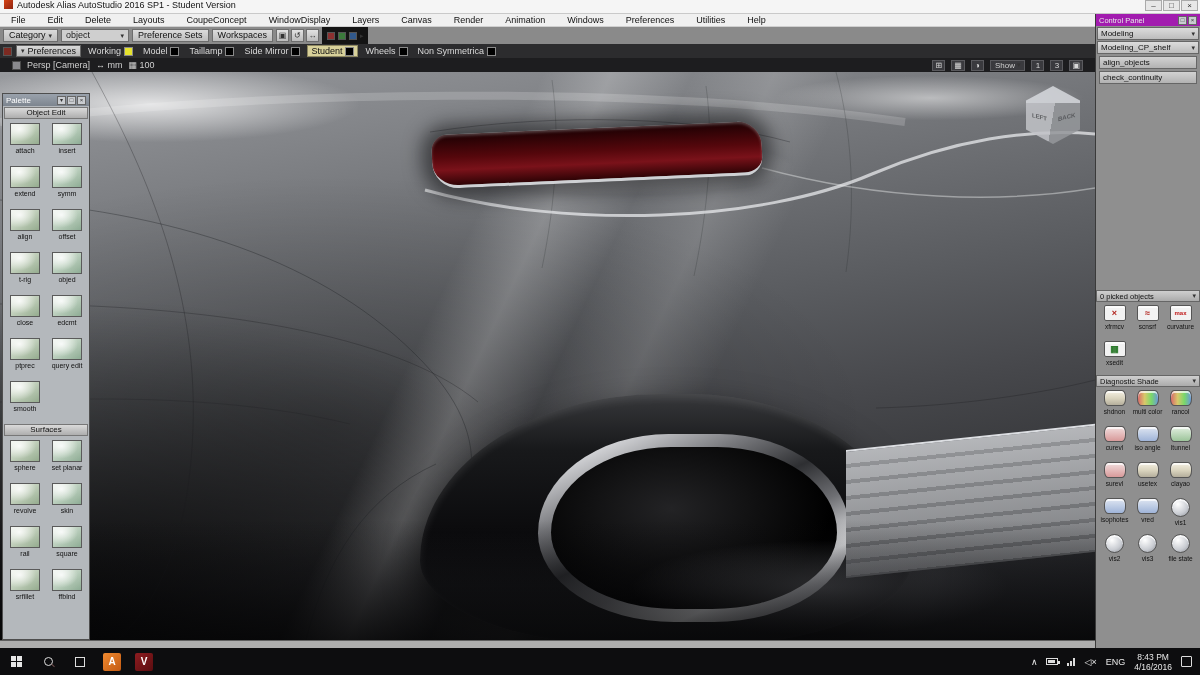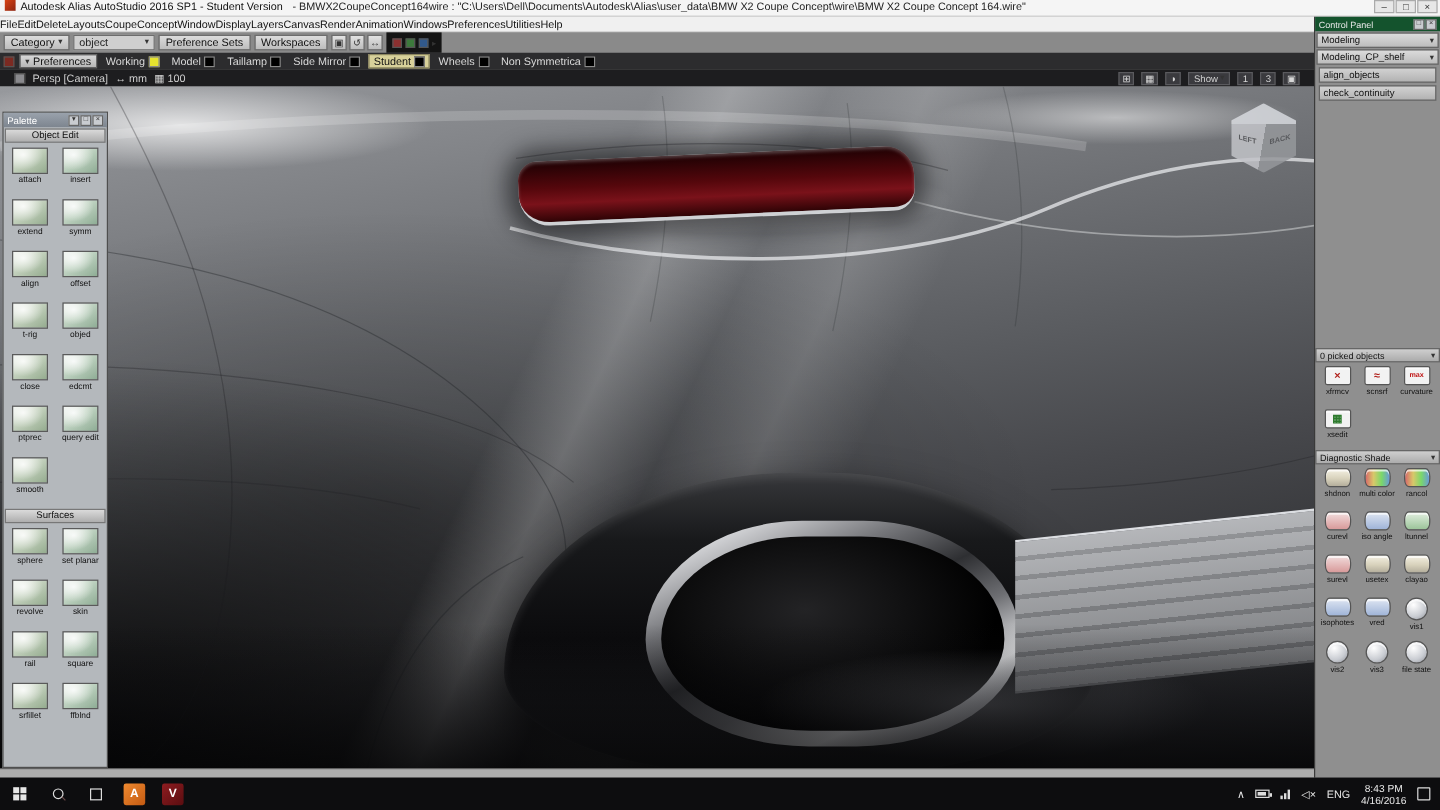--- a/index.html
+++ b/index.html
@@ -13,21 +13,21 @@
     padding:0 2px; white-space:nowrap; }
   .tb-appicon { width:9px; height:9px; background:linear-gradient(135deg,#d84315,#8e2410); margin:0 4px 0 2px; flex:0 0 auto; }
   .tb-doc { margin-left:8px; color:#222; overflow:hidden; text-overflow:ellipsis; }
   .winbtns { margin-left:auto; display:flex; gap:1px; }
   .winbtn { width:17px; height:11px; background:#e7e7e7; border:1px solid #aaa; font-size:8px;
     line-height:9px; text-align:center; color:#333; }
 
   
   .menubar { position:absolute; top:14px; left:0; width:1095px; height:13px; background:#f0f0f0;
     display:flex; align-items:center; font-size:9px; color:#111; border-bottom:1px solid #cfcfcf; }
-  .menu-item { padding:0 0; height:13px; line-height:13px; }
+  .menu-item { padding:0 11px; height:13px; line-height:13px; }
 
   
   .toolbar { position:absolute; top:27px; left:0; width:1095px; height:17px; background:#8a8a8a;
     display:flex; align-items:center; gap:3px; padding:0 3px; font-size:9px; }
   .t-btn { background:linear-gradient(#dcdcdc,#bdbdbd); border:1px solid #6d6d6d; height:13px;
     line-height:11px; padding:0 5px; color:#111; display:flex; align-items:center; gap:3px; }
   .caret { font-size:7px; color:#333; }
   .obj-combo { background:#cfcfcf; border:1px solid #6d6d6d; height:13px; line-height:11px;
     padding:0 4px; min-width:68px; color:#222; display:flex; align-items:center; justify-content:space-between; gap:4px;}
   .search-field { flex:1; height:13px; background:#f2caca; border:1px solid #9c6a6a; color:#3a2a2a;
@@ -119,21 +119,21 @@
   .tool { width:42px; height:43px; display:flex; flex-direction:column; align-items:center; padding-top:2px; }
   .ticon { width:30px; height:22px; border:1px solid #5a5a5a;
     background:radial-gradient(ellipse at 30% 25%, rgba(255,255,255,0.85), rgba(255,255,255,0) 60%),
                linear-gradient(145deg,#eef2ec 0%, #c7d4c1 40%, #94ab8e 100%); }
   .tool:nth-child(2n) .ticon { filter:hue-rotate(18deg); }
   .tlabel { margin-top:2px; font-size:7px; white-space:nowrap; }
 
   
   .rightpanel { position:absolute; left:1095px; top:14px; width:105px; height:634px; background:#8f8f8f;
     border-left:1px solid #3a3a3a; display:flex; flex-direction:column; font-size:8px; color:#111; }
-  .cp-title { height:12px; background:#14532d; color:#e8e8e8; display:flex; align-items:center;
+  .cp-title { height:12px; background:#a21caf; color:#e8e8e8; display:flex; align-items:center;
     padding:0 3px; font-size:7.5px; }
   .cp-title .pbtns { margin-left:auto; display:flex; gap:1px; }
   .cp-combo { height:13px; margin:1px 1px 0; background:linear-gradient(#dcdcdc,#bcbcbc); border:1px solid #666;
     display:flex; align-items:center; justify-content:space-between; padding:0 3px; }
   .cp-btn { height:13px; margin:2px 3px 0; background:linear-gradient(#d2d2d2,#b2b2b2); border:1px solid #666;
     display:flex; align-items:center; padding:0 3px; }
   .cp-spacer { height:206px; }
   .cp-sechead { height:12px; background:linear-gradient(#cfcfcf,#ababab); border:1px solid #666;
     display:flex; align-items:center; justify-content:space-between; padding:0 3px; font-size:7.5px; }
   .cp-grid { display:flex; flex-wrap:wrap; padding:1px 0 0 2px; }
@@ -179,21 +179,20 @@
   .notif { width:11px; height:11px; border:1.2px solid #ddd; border-radius:1px; }
 </style>
 </head>
 <body>
 
 <div class="app">
 
   <div class="titlebar">
     <span class="tb-appicon"></span>
     <span>Autodesk Alias AutoStudio 2016 SP1 - Student Version</span>
-    <span class="tb-doc">- BMWX2CoupeConcept164wire : "C:\Users\Dell\Documents\Autodesk\Alias\user_data\BMW X2 Coupe Concept\wire\BMW X2 Coupe Concept 164.wire"</span>
     <span class="winbtns">
       <span class="winbtn">–</span>
       <span class="winbtn">□</span>
       <span class="winbtn close">×</span>
     </span>
   </div>
 
   <div class="menubar">
     <span class="menu-item">File</span>
     <span class="menu-item">Edit</span>

